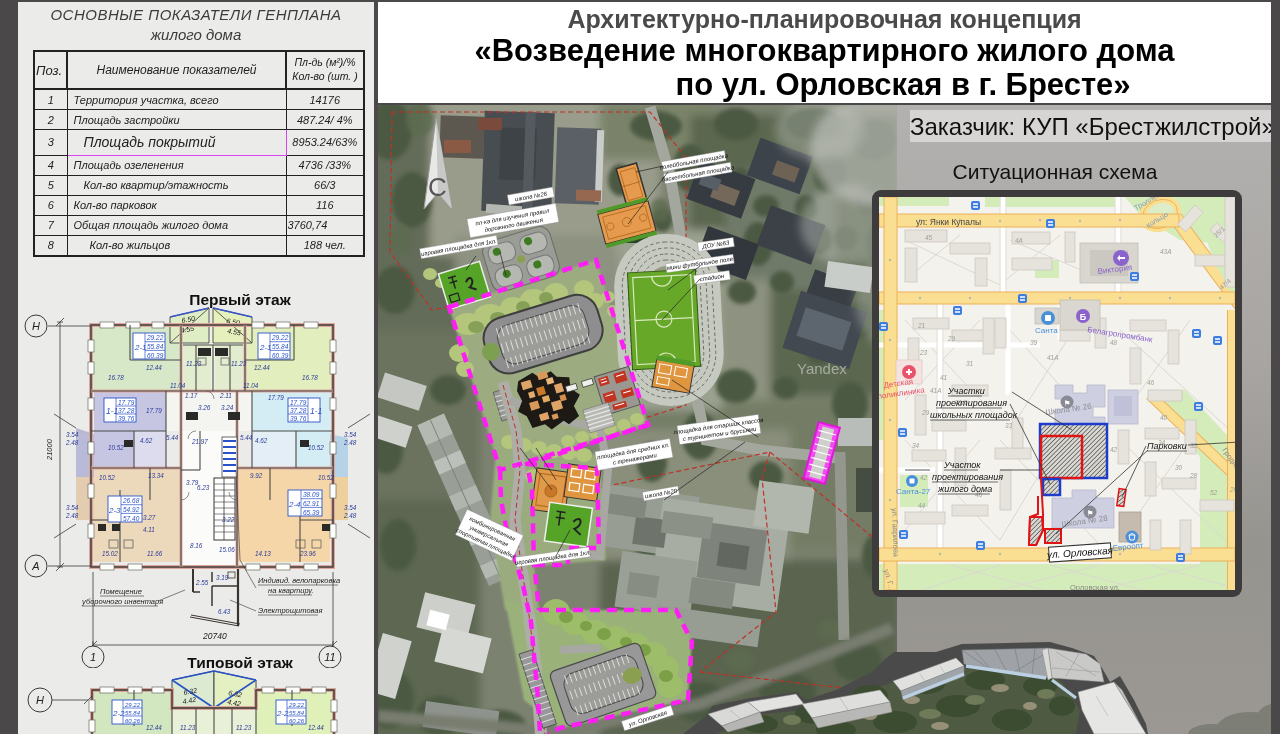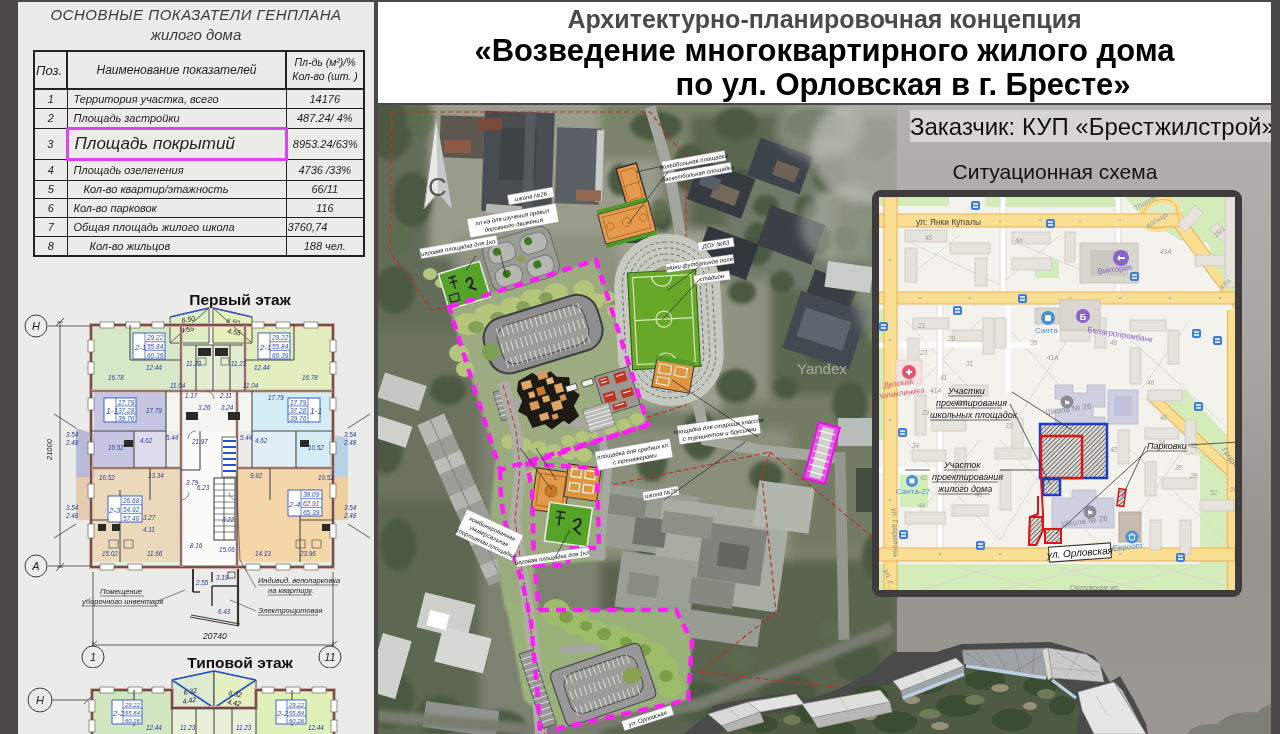--- a/index.html
+++ b/index.html
@@ -27,41 +27,41 @@
           <td style="border:1px solid #222;font-size:11px;padding-left:6px">Территория участка, всего</td>
           <td style="border:1px solid #222;border-right:2px solid #222;text-align:center;font-size:11px">14176</td>
         </tr>
 <tr>
           <td style="border:1px solid #222;border-left:2px solid #222;text-align:center;font-size:11px">2</td>
           <td style="border:1px solid #222;font-size:11px;padding-left:6px">Площадь застройки</td>
           <td style="border:1px solid #222;border-right:2px solid #222;text-align:center;font-size:11px">487.24/ 4%</td>
         </tr>
 <tr>
           <td style="border:1px solid #222;border-left:2px solid #222;text-align:center;font-size:11px">3</td>
-          <td style="border:3px solid #d946ef;font-size:17px;padding-left:6px">Площадь покрытий</td>
+          <td style="border:1px solid #d946ef;font-size:14px;padding-left:16px">Площадь покрытий</td>
           <td style="border:1px solid #222;border-right:2px solid #222;text-align:center;font-size:11px">8953.24/63%</td>
         </tr>
 <tr>
           <td style="border:1px solid #222;border-left:2px solid #222;text-align:center;font-size:11px">4</td>
           <td style="border:1px solid #222;font-size:11px;padding-left:6px">Площадь озеленения</td>
           <td style="border:1px solid #222;border-right:2px solid #222;text-align:center;font-size:11px">4736 /33%</td>
         </tr>
 <tr>
           <td style="border:1px solid #222;border-left:2px solid #222;text-align:center;font-size:11px">5</td>
           <td style="border:1px solid #222;font-size:11px;padding-left:16px">Кол-во квартир/этажность</td>
-          <td style="border:1px solid #222;border-right:2px solid #222;text-align:center;font-size:11px">66/11</td>
+          <td style="border:1px solid #222;border-right:2px solid #222;text-align:center;font-size:11px">66/3</td>
         </tr>
 <tr>
           <td style="border:1px solid #222;border-left:2px solid #222;text-align:center;font-size:11px">6</td>
           <td style="border:1px solid #222;font-size:11px;padding-left:6px">Кол-во парковок</td>
           <td style="border:1px solid #222;border-right:2px solid #222;text-align:center;font-size:11px">116</td>
         </tr>
 <tr>
           <td style="border:1px solid #222;border-left:2px solid #222;text-align:center;font-size:11px">7</td>
-          <td style="border:1px solid #222;font-size:11px;padding-left:6px">Общая площадь жилого школа</td>
+          <td style="border:1px solid #222;font-size:11px;padding-left:6px">Общая площадь жилого дома</td>
           <td style="border:1px solid #222;border-right:2px solid #222;text-align:left;font-size:11px">3760,74</td>
         </tr>
 <tr>
           <td style="border:1px solid #222;border-left:2px solid #222;border-bottom:2px solid #222;text-align:center;font-size:11px">8</td>
           <td style="border:1px solid #222;border-bottom:2px solid #222;font-size:11px;padding-left:22px">Кол-во жильцов</td>
           <td style="border:1px solid #222;border-right:2px solid #222;border-bottom:2px solid #222;text-align:center;font-size:11px">188 чел.</td>
         </tr>
 </tbody>
     </table>
 </div>

